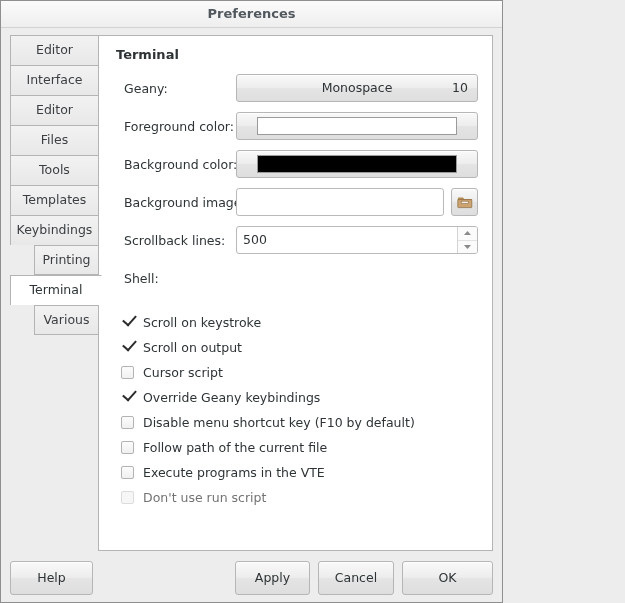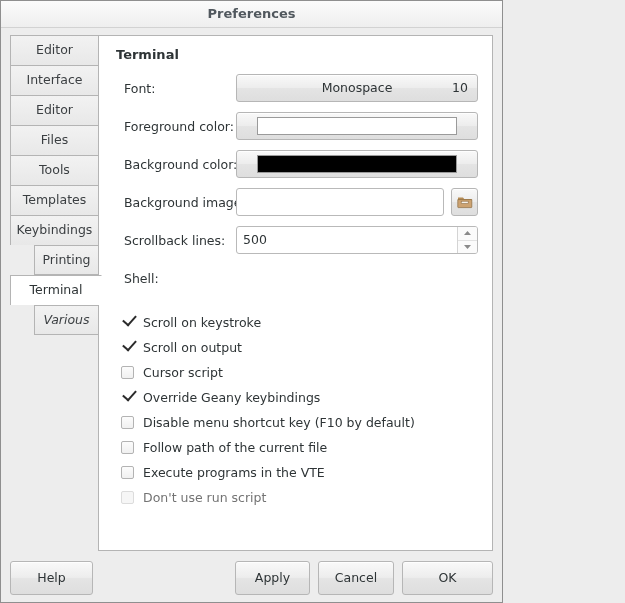--- a/index.html
+++ b/index.html
@@ -68,21 +68,21 @@
   .tab.last-of-group { border-bottom: 1px solid #b4b4b4; margin-left: 24px; }
   .tab.selected {
     background: #ffffff;
     border: 1px solid #b4b4b4;
     border-right: 1px solid #ffffff;
     border-bottom: none;
     color: #2e3436;
     z-index: 5;
     width: 92px;
   }
-  .tab.after-selected { border-top: 1px solid #b4b4b4; font-style: italic; }
+  .tab.after-selected { border-top: 1px solid #b4b4b4; }
   
   .panel {
     position: absolute;
     left: 97px;
     top: 7px;
     right: 9px;
     height: 516px;
     box-sizing: border-box;
     background: #ffffff;
     border: 1px solid #b4b4b4;
@@ -301,21 +301,21 @@
       <div class="tab after-selected last-of-group"><span>Various</span></div>
     </div>
 
     <div class="panel">
 
       <div class="section-title">Terminal</div>
 
       <div class="rows">
 
         <div class="row">
-          <div class="lbl">Font:</div>
+          <div class="lbl">Geany:</div>
           <div class="ctl">
             <div class="gbtn font-btn">
               <span>Monospace</span>
               <span class="fsize">10</span>
             </div>
           </div>
         </div>
 
         <div class="row">
           <div class="lbl">Foreground color:</div>

